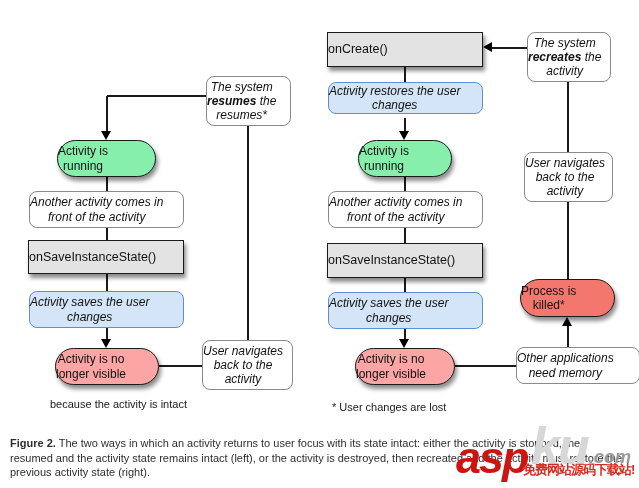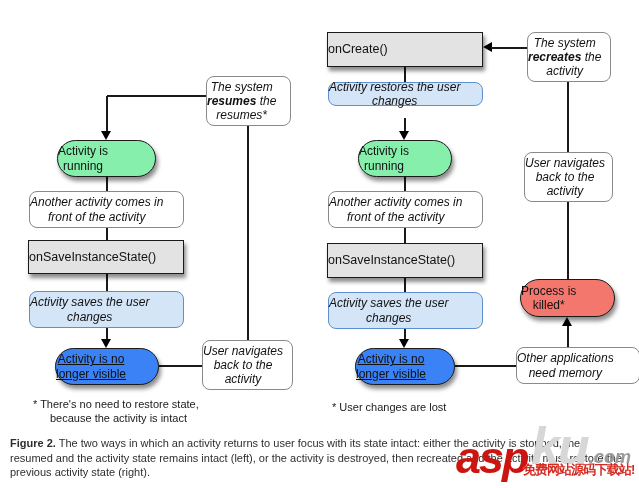--- a/index.html
+++ b/index.html
@@ -8,21 +8,21 @@
     font-family:"Liberation Sans",sans-serif;color:#111;overflow:hidden;
   }
   .box{
     position:absolute;display:flex;align-items:center;
     text-align:center;box-sizing:border-box;font-size:12px;line-height:1.18;
   }
   .box .t{white-space:pre-line;}
   .gray{background:#e3e3e3;border:1px solid #1a1a1a;box-shadow:2px 4px 4px rgba(0,0,0,.45);}
   .pill{border:1.5px solid #1a1a1a;border-radius:19px;box-shadow:2px 4px 4px rgba(0,0,0,.45);}
   .green{background:#86efac;}
-  .yellow{background:#3b82f6;text-decoration:underline;}
+  .yellow{background:#fca5a5;}
   .red{background:#f4776e;}
   .blue{background:#d4e5f8;border:1px solid #5e8fd0;border-radius:8px;font-style:italic;}
   .white{background:#fff;border:1px solid #8a8a8a;border-radius:8px;font-style:italic;}
   .line{position:absolute;background:#1a1a1a;}
   .ah-down{position:absolute;width:0;height:0;border-left:5.5px solid transparent;border-right:5.5px solid transparent;border-top:9px solid #000;}
   .ah-up{position:absolute;width:0;height:0;border-left:5.5px solid transparent;border-right:5.5px solid transparent;border-bottom:9px solid #000;}
   .ah-left{position:absolute;width:0;height:0;border-top:5.5px solid transparent;border-bottom:5.5px solid transparent;border-right:9px solid #000;}
   .footnote{position:absolute;font-size:11px;line-height:14px;color:#1a1a1a;}
   .footnote .fn2{margin-left:17px;}
   #caption{
@@ -75,21 +75,20 @@
   <div class="box pill yellow" style="left:55px;top:348px;width:104px;height:37px;">
     <span class="t">Activity is no
 longer visible</span>
   </div>
   <div class="box white" style="left:202px;top:340px;width:91px;height:50px;">
     <span class="t">User navigates
 back to the
 activity</span>
   </div>
   <div class="footnote" style="left:33px;top:397px;">
-    <div>* There's no need to restore state,</div>
     <div class="fn2">because the activity is intact</div>
   </div>
 
   <div class="ah-left" style="left:483px;top:42px;"></div>
   <div class="line" style="left:491px;top:47px;width:36px;height:2px;"></div>
   <div class="line" style="left:404px;top:67px;width:2px;height:15px;"></div>
   <div class="line" style="left:404px;top:118px;width:2px;height:14px;"></div>
   <div class="ah-down" style="left:399px;top:131px;"></div>
   <div class="line" style="left:404px;top:177px;width:2px;height:14px;"></div>
   <div class="line" style="left:404px;top:228px;width:2px;height:15px;"></div>
@@ -103,21 +102,21 @@
   <div class="line" style="left:567px;top:82px;width:2px;height:70px;"></div>
 
   <div class="box gray" style="left:327px;top:32px;width:156px;height:35px;font-size:12.5px;">
     <span class="t">onCreate()</span>
   </div>
   <div class="box white" style="left:527px;top:32px;width:84px;height:50px;">
     <span class="t"><span>The system
 </span><b>recreates</b><span> the
 activity</span></span>
   </div>
-  <div class="box blue" style="left:328px;top:82px;width:155px;height:24px;">
+  <div class="box blue" style="left:328px;top:82px;width:155px;height:32px;">
     <span class="t">Activity restores the user
 changes</span>
   </div>
   <div class="box pill green" style="left:358px;top:140px;width:94px;height:37px;">
     <span class="t">Activity is
 running</span>
   </div>
   <div class="box white" style="left:524px;top:152px;width:89px;height:50px;">
     <span class="t">User navigates
 back to the

